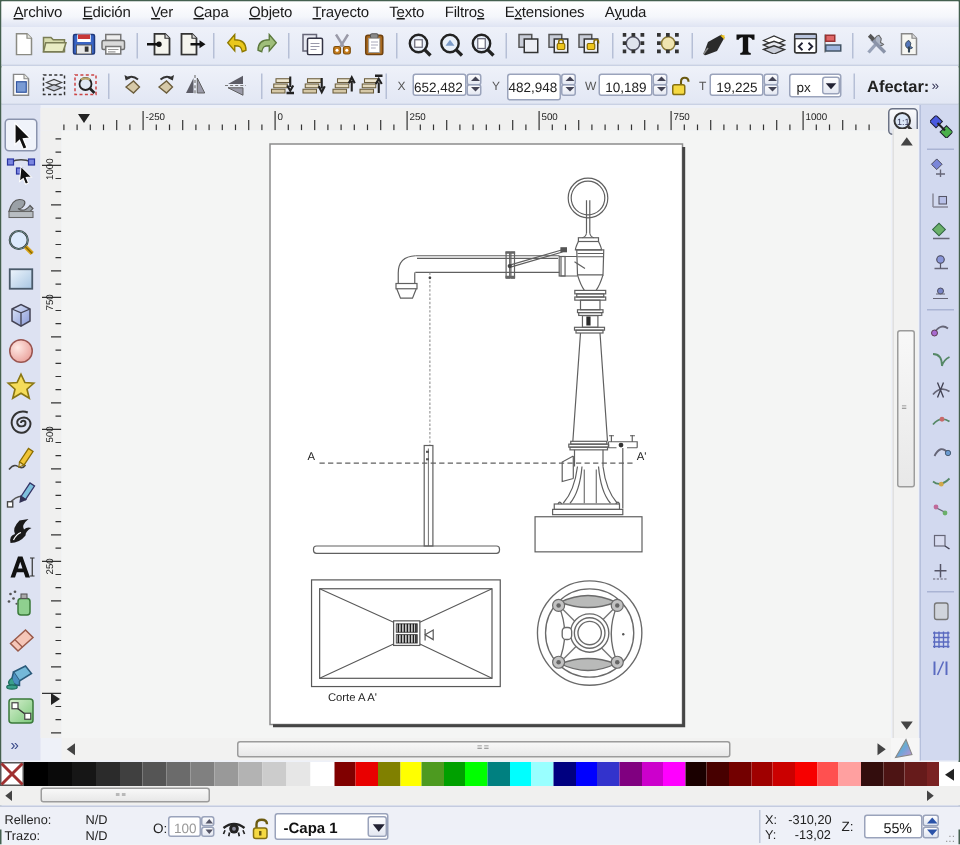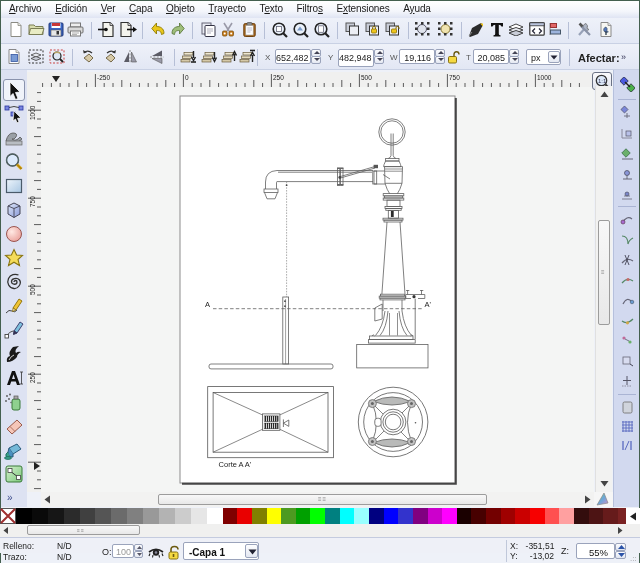--- a/index.html
+++ b/index.html
@@ -298,37 +298,37 @@
       <svg width="8" height="5" style="margin-left:1px">
         <path d="M1,4 L4,1 L7,4 Z" fill="#445"></path>
       </svg>
     </div>
     <div class="spinbtn" style="left:373px;top:11px;height:8px;width:10px">
       <svg width="8" height="5" style="margin-left:1px">
         <path d="M1,1 L4,4 L7,1 Z" fill="#445"></path>
       </svg>
     </div>
     <div class="lbl" style="left:389px;top:8px">W</div>
-    <div class="spin" style="left:398px;top:4px;width:36px;height:15px;padding:2.5px 3px 0 0;font-size:9px">19,116</div>
+    <div class="spin" style="left:398px;top:4px;width:36px;height:15px;padding:2.5px 3px 0 0;font-size:9px">10,189</div>
     <div class="spinbtn" style="left:434px;top:4px;height:8px;width:10px">
       <svg width="8" height="5" style="margin-left:1px">
         <path d="M1,4 L4,1 L7,4 Z" fill="#445"></path>
       </svg>
     </div>
     <div class="spinbtn" style="left:434px;top:11px;height:8px;width:10px">
       <svg width="8" height="5" style="margin-left:1px">
         <path d="M1,1 L4,4 L7,1 Z" fill="#445"></path>
       </svg>
     </div>
     <svg class="icon" style="left:446px;top:5px" width="13" height="15">
       <path d="M7,6.5 L7,4.5 Q7,1.8 9.5,1.8 Q12,1.8 12,4.5" fill="none" stroke="#6b5a10" stroke-width="1.4"></path>
       <rect x="1.5" y="6.5" width="8" height="6.5" rx="1.2" fill="#f5d942" stroke="#857013" stroke-width="1"></rect>
     </svg>
     <div class="lbl" style="left:465px;top:8px">T</div>
-    <div class="spin" style="left:472px;top:4px;width:36px;height:15px;padding:2.5px 3px 0 0;font-size:9px">20,085</div>
+    <div class="spin" style="left:472px;top:4px;width:36px;height:15px;padding:2.5px 3px 0 0;font-size:9px">19,225</div>
     <div class="spinbtn" style="left:508px;top:4px;height:8px;width:10px">
       <svg width="8" height="5" style="margin-left:1px">
         <path d="M1,4 L4,1 L7,4 Z" fill="#445"></path>
       </svg>
     </div>
     <div class="spinbtn" style="left:508px;top:11px;height:8px;width:10px">
       <svg width="8" height="5" style="margin-left:1px">
         <path d="M1,1 L4,4 L7,1 Z" fill="#445"></path>
       </svg>
     </div>
@@ -977,21 +977,21 @@
   </svg>
   <div class="abs" style="left:183px;top:4px;width:76px;height:18px;background:#fff;border:1px solid #9aa3bb;border-radius:2px">
     <div class="abs" style="left:5px;top:3.5px;font-size:10px;font-weight:bold;color:#111">-Capa 1</div>
     <div class="abs" style="left:61px;top:1px;width:13px;height:14px;background:linear-gradient(#fdfdfe,#e4e8f2);border:1px solid #9aa3bb;border-radius:2px">
         <svg width="9" height="6" style="margin:4px 0 0 2px">
           <path d="M0.5,0.5 L8.5,0.5 L4.5,5.5 Z" fill="#223"></path>
         </svg>
       </div>
   </div>
   <div class="abs" style="left:506px;top:2px;width:1px;height:22px;background:#c0c8da"></div>
-  <div class="abs" style="left:510px;top:2.5px;font-size:8.5px;color:#222;font-family:'Liberation Sans'">X: <span style="display:inline-block;width:34px;text-align:right">-351,51</span></div>
+  <div class="abs" style="left:510px;top:2.5px;font-size:8.5px;color:#222;font-family:'Liberation Sans'">X: <span style="display:inline-block;width:34px;text-align:right">-310,20</span></div>
   <div class="abs" style="left:510px;top:13px;font-size:8.5px;color:#222">Y: <span style="display:inline-block;width:34px;text-align:right">-13,02</span></div>
   <div class="abs" style="left:561px;top:8px;font-size:9px;color:#222">Z:</div>
   <div class="spin" style="left:576px;top:5px;width:39px;height:16px;padding:3px 6px 0 0;color:#111;text-align:right;font-size:9.5px">55%</div>
   <div class="spinbtn" style="left:615px;top:5px;height:8px;width:11px;background:linear-gradient(#fdfdfe,#dfe5f1)">
       <svg width="9" height="6" style="margin-left:1px">
         <path d="M1,5 L4.5,1 L8,5 Z" fill="#2a52a8"></path>
       </svg>
     </div>
   <div class="spinbtn" style="left:615px;top:13px;height:8px;width:11px;background:linear-gradient(#fdfdfe,#dfe5f1)">
       <svg width="9" height="6" style="margin-left:1px">

